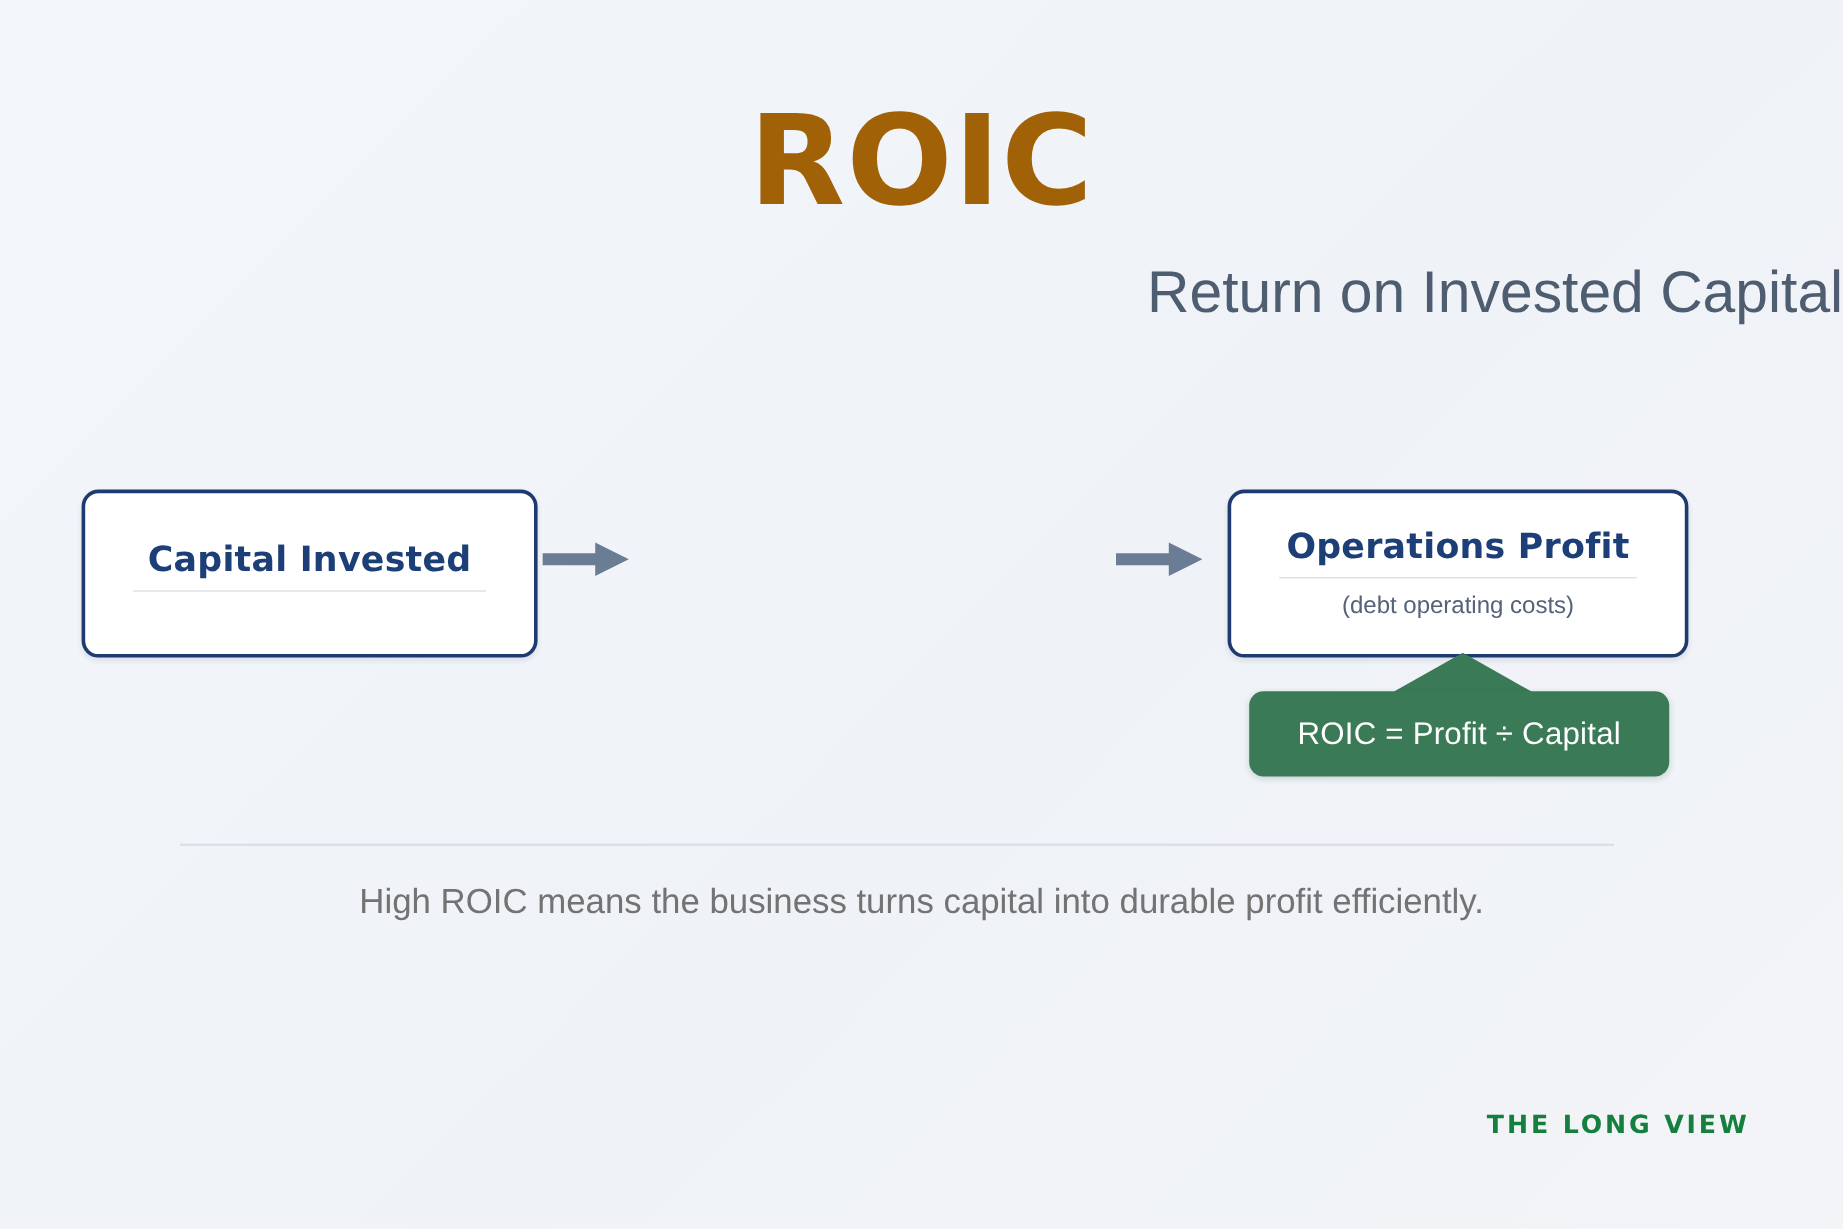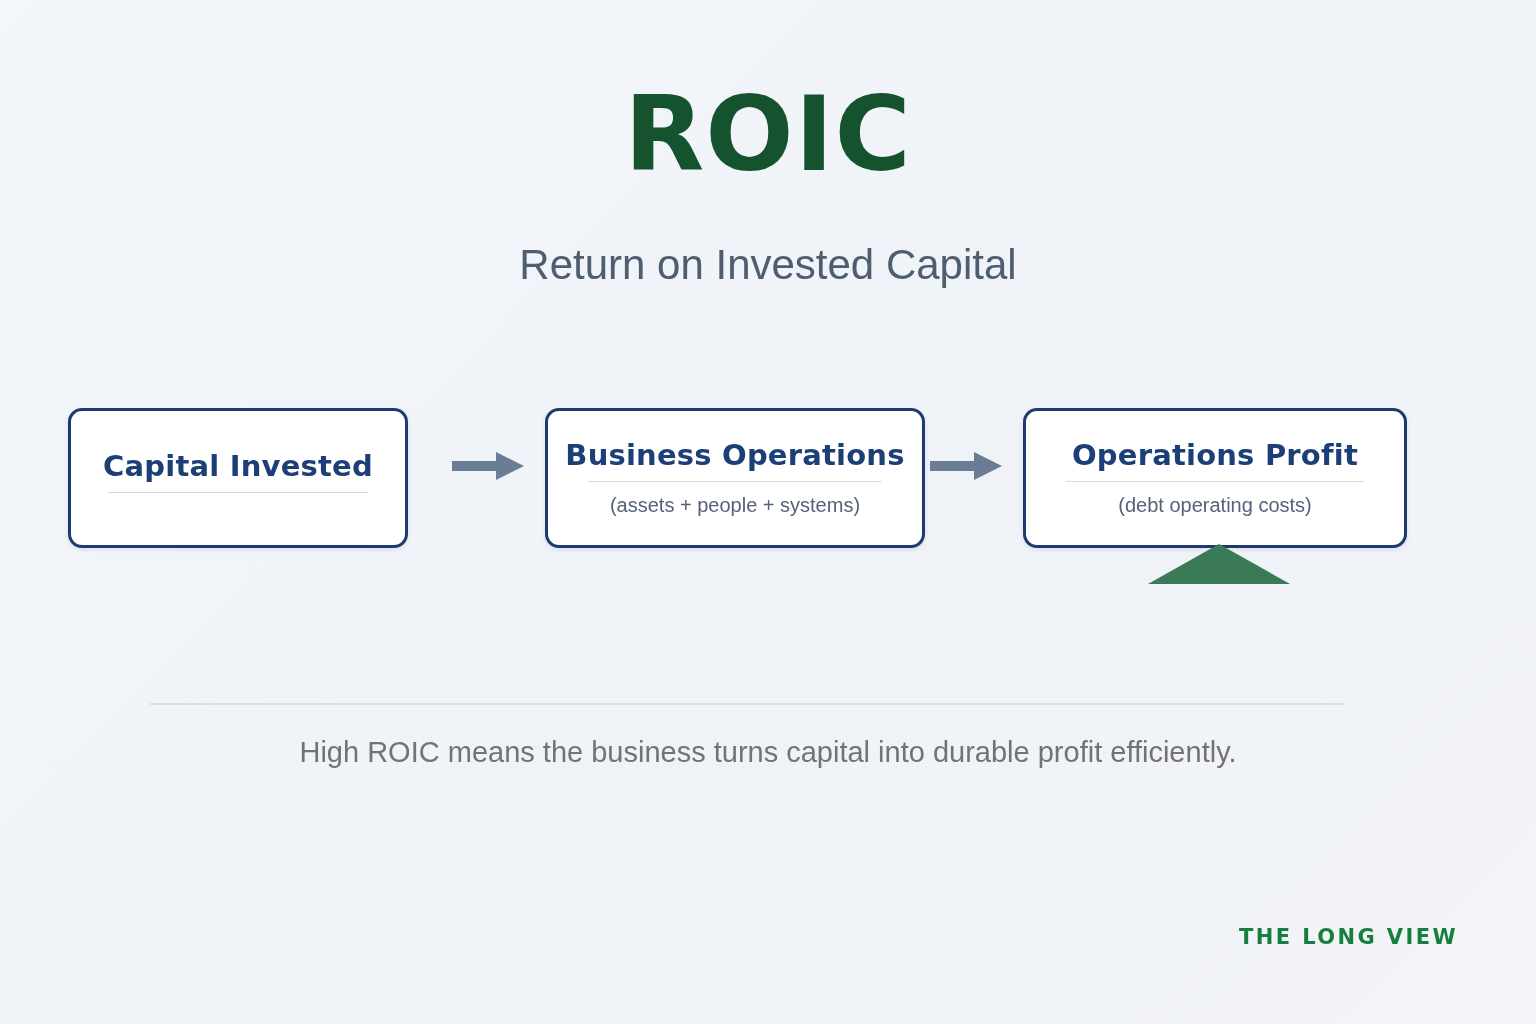--- a/index.html
+++ b/index.html
@@ -24,54 +24,53 @@
   .title {
     position: absolute;
     left: 0;
     right: 0;
     top: 82px;
     text-align: center;
     font-size: 104px;
     line-height: 1;
     font-weight: 700;
     letter-spacing: 1px;
-    color: #14532d;
+    color: #a16207;
     font-family: "DejaVu Sans", sans-serif;
   }
   .subtitle {
     position: absolute;
     left: 0;
     right: 0;
     top: 218px;
-    text-align: center;
-    font-size: 42px;
+    text-align: right;
+    font-size: 49px;
     line-height: 1.1;
     font-weight: 400;
     color: #4e5d70;
     font-family: "Liberation Sans", sans-serif;
-    margin-top: 24px;
   }
 
   
   .box {
     position: absolute;
     top: 408px;
     height: 140px;
     background: #ffffff;
     border: 3px solid #1e3a6e;
     border-radius: 14px;
     box-shadow: 0 2px 4px rgba(30, 58, 110, 0.10);
     box-sizing: border-box;
     display: flex;
     flex-direction: column;
     align-items: center;
     justify-content: center;
     padding: 0 16px;
   }
-  .box-1 { left: 68px;   width: 340px; }
+  .box-1 { left: 68px;   width: 380px; }
   .box-2 { left: 545px;  width: 380px; }
   .box-3 { left: 1023px; width: 384px; }
 
   .box-title {
     font-size: 29px;
     font-weight: 700;
     color: #1d3f77;
     letter-spacing: 0.2px;
     font-family: "DejaVu Sans", sans-serif;
     line-height: 1.1;
@@ -178,42 +177,40 @@
     <div class="box-title">Capital Invested</div>
     <div class="box-divider"></div>
   </div>
 
   <div class="arrow arrow-1">
     <svg width="72" height="32" viewBox="0 0 72 32" xmlns="http://www.w3.org/2000/svg">
       <path d="M0 11 L44 11 L44 2 L72 16 L44 30 L44 21 L0 21 Z" fill="#6b7d94"></path>
     </svg>
   </div>
 
-  <div class="box box-2">
-    <div class="box-title">Business Operations</div>
-    <div class="box-divider"></div>
-    <div class="box-sub">(assets + people + systems)</div>
-  </div>
 
   <div class="arrow arrow-2">
     <svg width="72" height="32" viewBox="0 0 72 32" xmlns="http://www.w3.org/2000/svg">
       <path d="M0 11 L44 11 L44 2 L72 16 L44 30 L44 21 L0 21 Z" fill="#6b7d94"></path>
     </svg>
   </div>
 
   <div class="box box-3">
     <div class="box-title">Operations Profit</div>
     <div class="box-divider"></div>
     <div class="box-sub">(debt operating costs)</div>
   </div>
 
   <div class="callout-pointer">
     <svg width="142" height="40" viewBox="0 0 142 40" xmlns="http://www.w3.org/2000/svg">
       <path d="M71 0 L142 40 L0 40 Z" fill="#3a7a56"></path>
     </svg>
   </div>
 
+  <div class="callout">
+    <span class="callout-text">ROIC = Profit ÷ Capital</span>
+  </div>
 
   <div class="rule"></div>
   <div class="caption">High ROIC means the business turns capital into durable profit efficiently.</div>
   <div class="brand">THE LONG VIEW</div>
 
 </div>
 
 </body></html>

